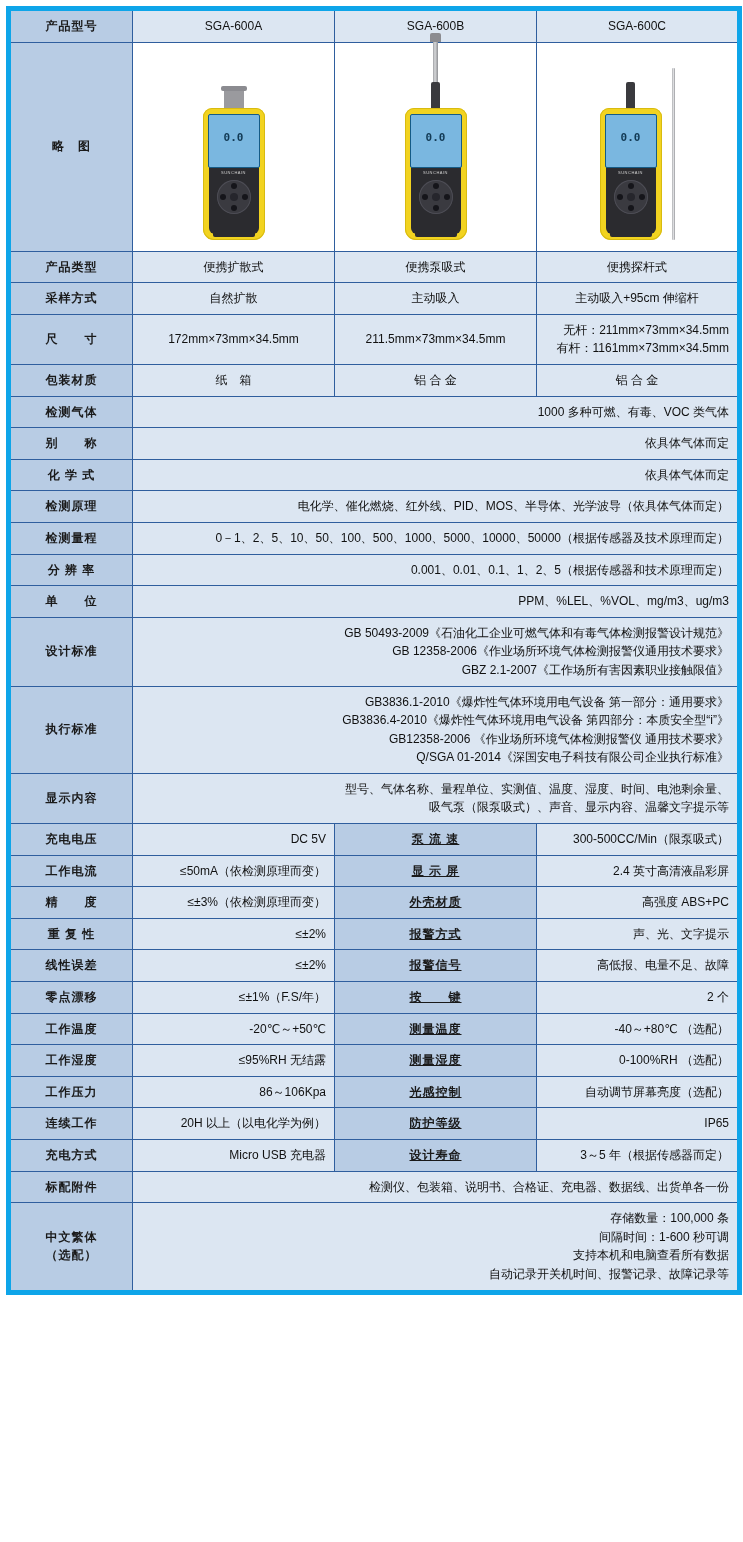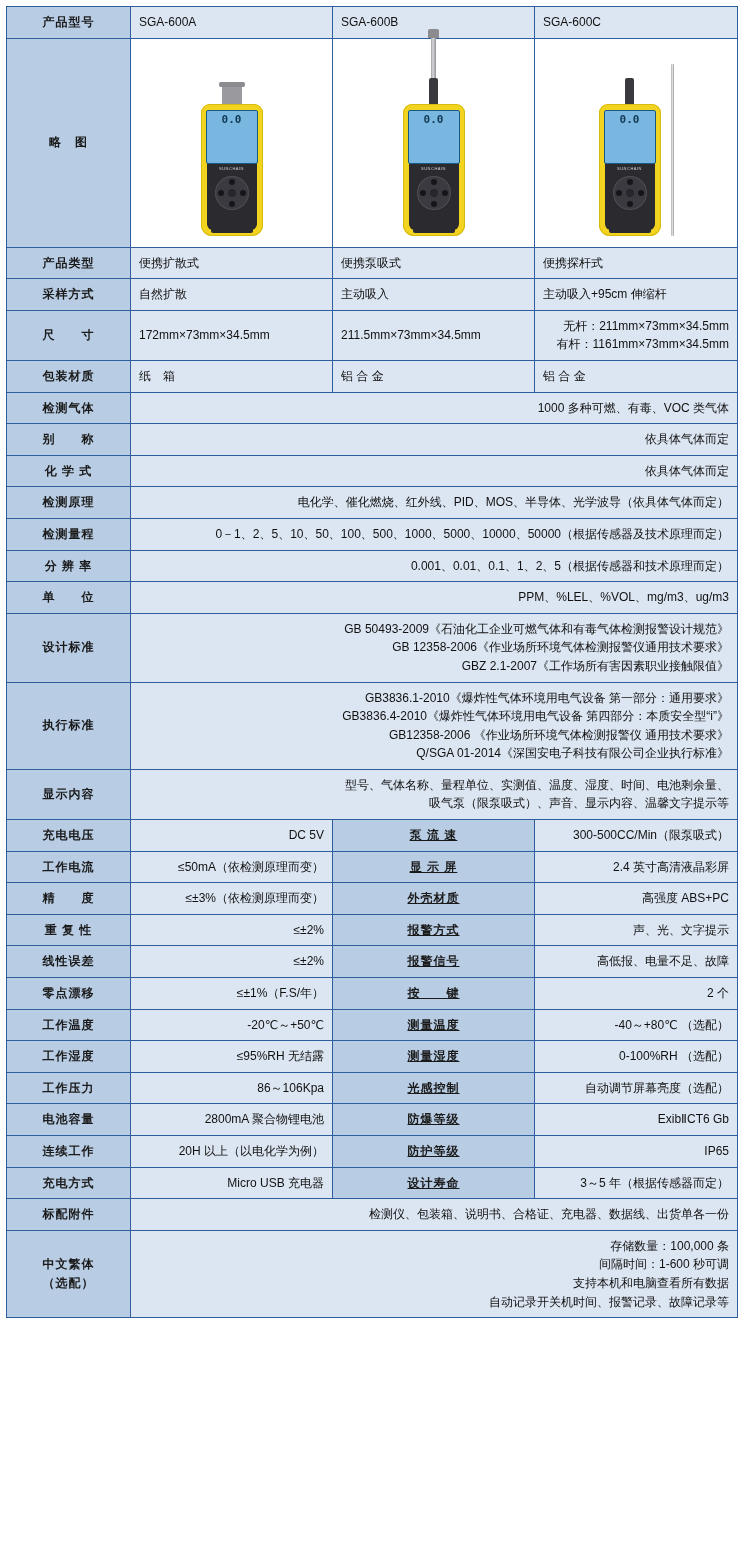--- a/index.html
+++ b/index.html
@@ -11,21 +11,21 @@
   }
   #sheet{
     width:743px;
     box-sizing:border-box;
     padding:6px 6px 8px 6px;
   }
   table.spec{
     border-collapse:collapse;
     width:731px;
     table-layout:fixed;
-    border:1px solid #0ea5e9;
+    border:5px solid #0ea5e9;
   }
   table.spec td{
     border:1px solid #2f5e9e;
     padding:6px 8px;
     font-size:12px;
     line-height:1.55;
     vertical-align:middle;
     word-break:break-all;
   }
   
@@ -39,21 +39,21 @@
   }
   td.lbl.mid{
     width:120px;
     text-decoration:underline;
   }
   td.val{
     background:#dce6f2;
     color:#111;
     text-align:right;
   }
-  td.val.c{text-align:left;}
+  td.val.c{text-align:center;}
   td.img{
     background:#ffffff;
     text-align:center;
     padding:8px 4px;
     height:196px;
   }
   .sp-loose{letter-spacing:6px;font-family:Liberation Serif, serif;}
   .sp-mid{letter-spacing:4px;}
   .multi{white-space:pre-line;}
 
@@ -91,20 +91,21 @@
     border:1px solid #155b86;
     border-radius:2px;
     color:#0b3550;
     font-size:7px;
     text-align:center;
   }
   .dev .screen .rd{
     font-size:11px;
     font-weight:bold;
     color:#123a55;
+    margin-top:14px;
     font-family:"DejaVu Sans Mono","Liberation Mono",monospace;
   }
   .dev .brand{
     position:absolute;
     left:0;right:0;top:62px;
     text-align:center;
     font-size:4px;
     color:#cfcfcf;
     letter-spacing:.5px;
   }
@@ -414,26 +415,20 @@
         <td class="val">0-100%RH （选配）</td>
       </tr>
 
       <tr>
         <td class="lbl">工作压力</td>
         <td class="val">86～106Kpa</td>
         <td class="lbl mid">光感控制</td>
         <td class="val">自动调节屏幕亮度（选配）</td>
       </tr>
 
-      <tr>
-        <td class="lbl">电池容量</td>
-        <td class="val">2800mA 聚合物锂电池</td>
-        <td class="lbl mid">防爆等级</td>
-        <td class="val">ExibⅡCT6 Gb</td>
-      </tr>
 
       <tr>
         <td class="lbl">连续工作</td>
         <td class="val">20H 以上（以电化学为例）</td>
         <td class="lbl mid">防护等级</td>
         <td class="val">IP65</td>
       </tr>
 
       <tr>
         <td class="lbl">充电方式</td>

